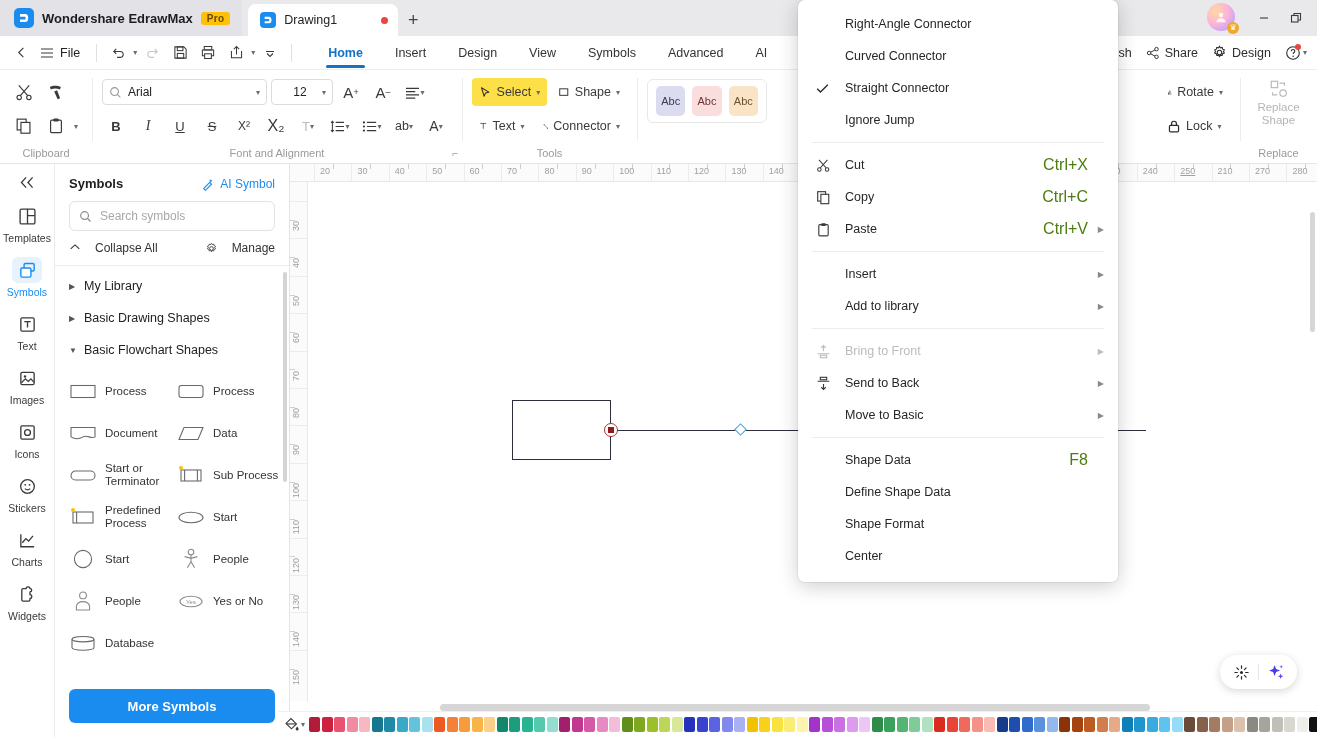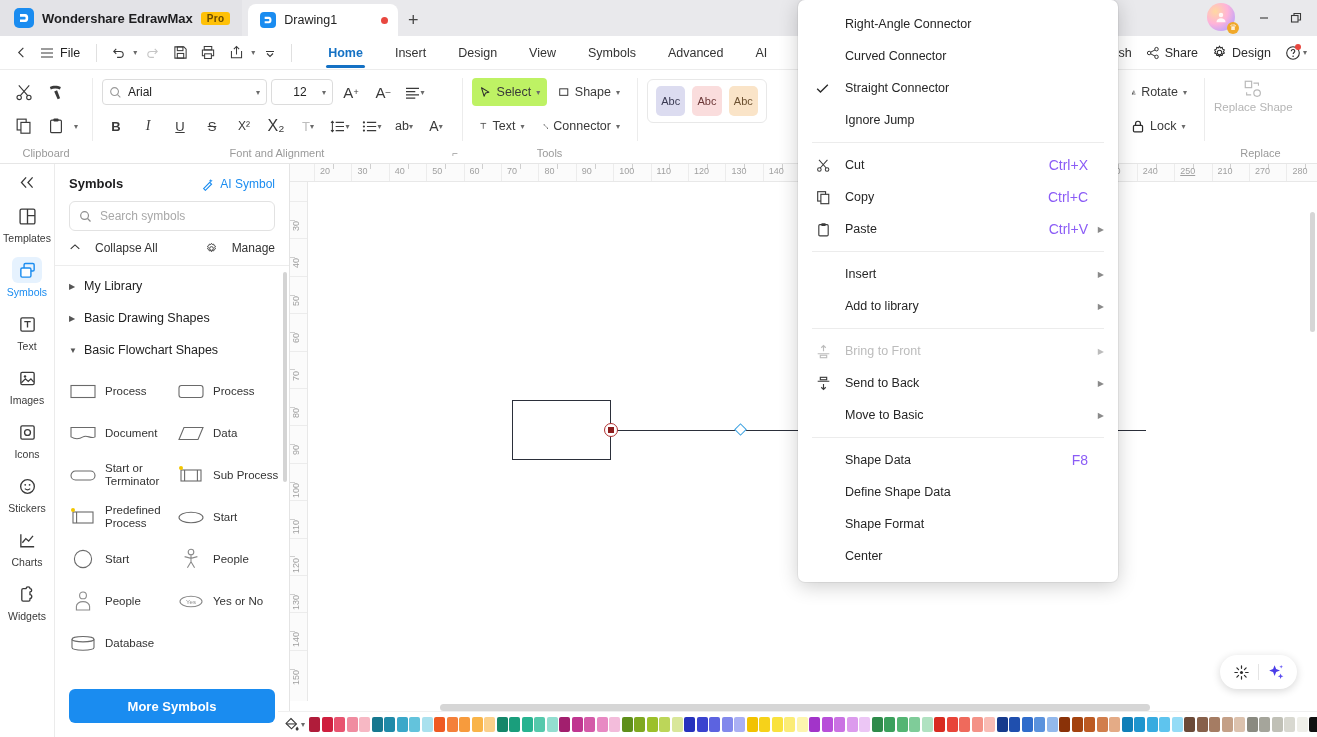--- a/index.html
+++ b/index.html
@@ -125,21 +125,21 @@
   .rrow { display: flex; align-items: center; gap: 4px; height: 34px; }
   .glabel {
     position: absolute; bottom: 4px; left: 0; right: 0; text-align: center;
     font-size: 11px; color: #9a9a9a;
   }
   .rbtn {
     display: flex; align-items: center; justify-content: center;
     min-width: 28px; height: 28px; border-radius: 4px; color: #3a3a3a; font-size: 14px;
   }
   .rbtn.text { gap: 5px; padding: 0 7px; font-size: 12.5px; }
-  .rbtn.sel { background: #bef264; }
+  .rbtn.sel { background: #fde047; }
   .rbtn.disabled { color: #bdbdbd; }
   .caret { font-size: 8px; color: #6a6a6a; }
   .font-box {
     display: flex; align-items: center; gap: 6px; width: 165px; height: 26px;
     border: 1px solid #dcdcdc; border-radius: 4px; padding: 0 6px; font-size: 12px;
   }
   .font-box .fname { flex: 1; color: #222; }
   .size-box {
     display: flex; align-items: center; width: 62px; height: 26px;
     border: 1px solid #dcdcdc; border-radius: 4px; padding: 0 6px; font-size: 12px;
@@ -299,21 +299,21 @@
     box-shadow: 0 4px 20px rgba(0,0,0,.20), 0 0 0 1px rgba(0,0,0,.05);
     padding: 8px 0 10px 0;
   }
   .ctxitem {
     position: relative; display: flex; align-items: center;
     height: 32px; padding: 0 14px 0 18px; font-size: 12.5px; color: #262626;
   }
   .ctxitem .ci-check { width: 20px; font-size: 12px; color: #2b2b2b; }
   .ctxitem .ci-ico { width: 20px; display: flex; align-items: center; color: #3a3a3a; font-size: 13px; }
   .ctxitem .ci-lbl { flex: 1; padding-left: 9px; }
-  .ctxitem .ci-key { color: #8b5cf6; font-size: 14px; padding-right: 6px; }
+  .ctxitem .ci-key { color: #4d7c0f; font-size: 16px; padding-right: 6px; }
   .ctxitem .ci-arrow { color: #8a8a8a; font-size: 8px; width: 10px; text-align: right; }
   .ctxitem.disabled .ci-lbl, .ctxitem.disabled .ci-ico, .ctxitem.disabled .ci-arrow { color: #bcbcbc; }
   .ctxsep { height: 1px; background: #ececec; margin: 6px 14px; }
 
   svg { display: block; }
 </style>
 </head>
 <body>
 
 <div id="app">
@@ -658,21 +658,21 @@
           <svg width="14" height="15" viewBox="0 0 16 16">
               <rect x="2.8" y="6.8" width="10.4" height="7.4" rx="1.3" fill="none" stroke="#2b2b2b" stroke-width="1.4"></rect>
               <path d="M5.2 6.8V4.8a2.8 2.8 0 015.6 0v2" fill="none" stroke="#2b2b2b" stroke-width="1.4"></path>
             </svg>
           <span>Lock</span>
           <span class="caret">▾</span>
         </div>
       </div>
     </div>
 
-    <div class="rgroup" style="width:113px;align-items:flex-start">
+    <div class="rgroup" style="width:77px;align-items:center">
       <div style="display:flex;flex-direction:column;align-items:center;padding-top:4px">
         <span>
           <svg width="20" height="20" viewBox="0 0 22 22">
               <rect x="2.5" y="2.5" width="7" height="7" fill="none" stroke="#b9b9b9" stroke-width="1.3"></rect>
               <circle cx="15.5" cy="15.5" r="3.6" fill="none" stroke="#b9b9b9" stroke-width="1.3"></circle>
               <path d="M11.5 4.5h5.5v3" fill="none" stroke="#b9b9b9" stroke-width="1.2"></path>
               <path d="M9 17.5H4v-3" fill="none" stroke="#b9b9b9" stroke-width="1.2"></path>
             </svg>
         </span>
         <span style="font-size:11.5px;color:#b5b5b5;text-align:center;line-height:13px;margin-top:2px">Replace Shape</span>

